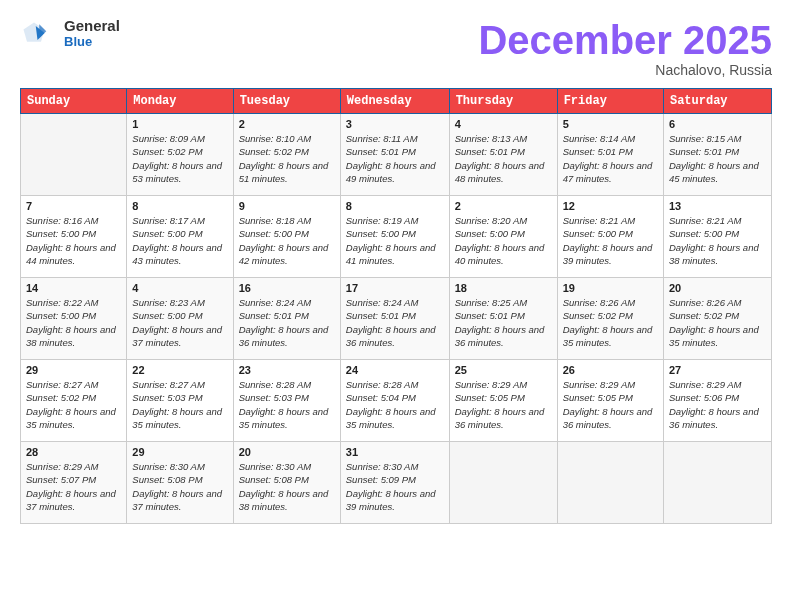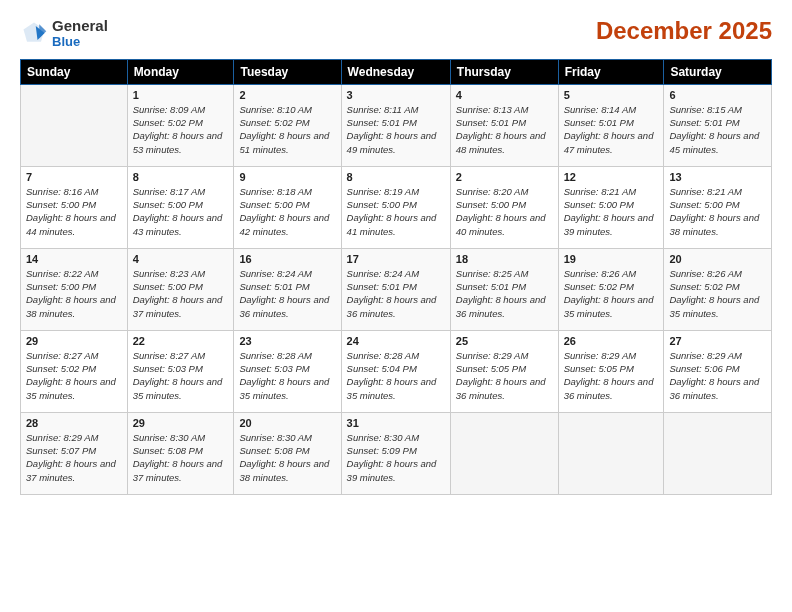--- a/index.html
+++ b/index.html
@@ -18,21 +18,21 @@
     }
     .header {
       display: flex;
       justify-content: space-between;
       align-items: flex-start;
       margin-bottom: 10px;
     }
     .logo {
       display: flex;
       align-items: center;
-      gap: 4px;
+      gap: 16px;
     }
     .logo-text {
       display: flex;
       flex-direction: column;
       line-height: 1.1;
     }
     .logo-general {
       font-size: 15px;
       font-weight: bold;
       color: #333;
@@ -43,42 +43,43 @@
       color: #1a6bbf;
     }
     .logo-icon {
       width: 28px;
       height: 28px;
     }
     .title-block {
       text-align: right;
     }
     .month-title {
-      font-size: 24px;
-      font-weight: bold;
-      color: #c2410c;
+      font-size: 40px;
+      font-weight: bold;
+      color: #8b5cf6;
       line-height: 1.1;
     }
     .location {
       font-size: 14px;
       color: #555;
     }
     .calendar {
       width: 100%;
       border-collapse: collapse;
       font-size: 10.5px;
     }
     .calendar thead tr th {
-      background: #000000;
+      background: #ef4444;
       color: #fff;
       padding: 5px 6px;
       font-size: 12px;
       font-weight: bold;
       text-align: left;
       border: 1px solid #1a5fa0;
+      font-family: Liberation Mono, monospace;
     }
     .calendar tbody tr td {
       border: 1px solid #ccc;
       vertical-align: top;
       padding: 4px 5px;
       width: 113px;
       min-height: 70px;
       height: 82px;
       background: #fff;
     }
@@ -116,20 +117,21 @@
         <polygon points="22,6 30,14 22,22" fill="#1a6bbf" opacity="0.7"></polygon>
         <polygon points="18,8 28,16 20,24" fill="#2176c7"></polygon>
       </svg>
       <div class="logo-text">
         <span class="logo-general">General</span>
         <span class="logo-blue">Blue</span>
       </div>
     </div>
     <div class="title-block">
       <div class="month-title">December 2025</div>
+      <div class="location">Nachalovo, Russia</div>
     </div>
   </div>
 
   <table class="calendar">
     <thead>
       <tr>
         <th>Sunday</th>
         <th>Monday</th>
         <th>Tuesday</th>
         <th>Wednesday</th>

